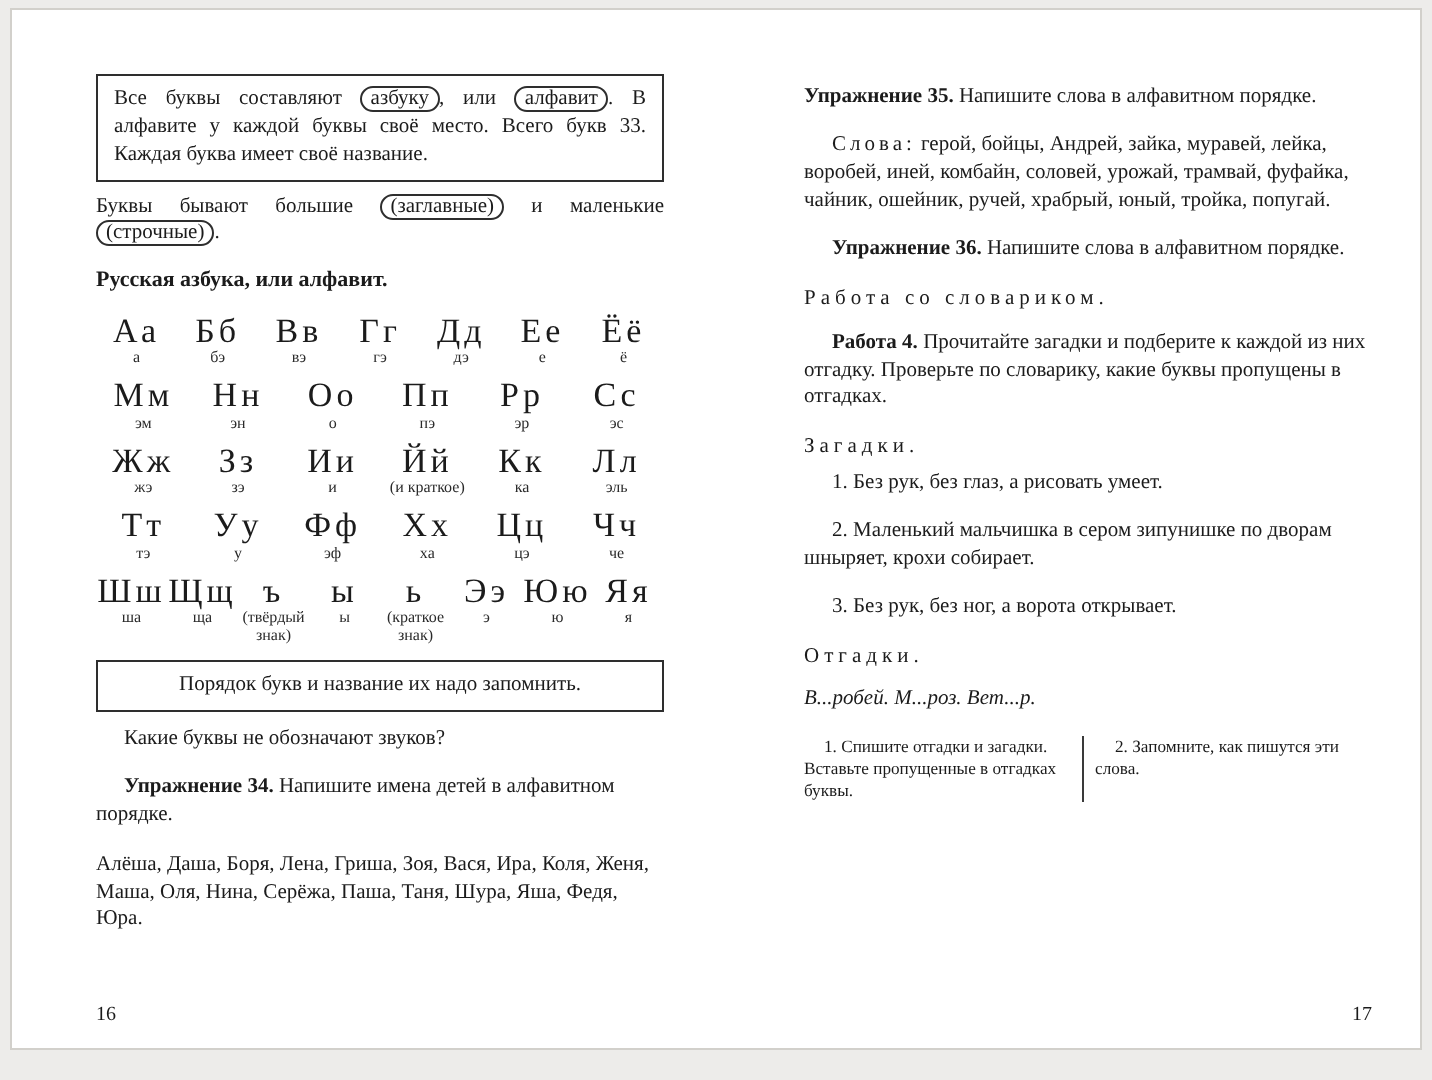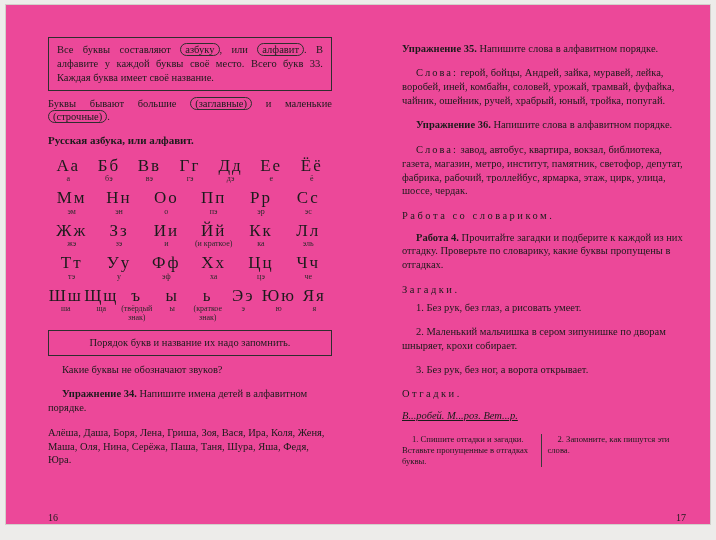--- a/index.html
+++ b/index.html
@@ -6,21 +6,21 @@
   body {
     width: 716px; height: 540px;
     background: #edecea;
     font-family: "Liberation Serif", serif;
     color: #1b1b1b;
     position: relative;
     overflow: hidden;
   }
   .spread {
     position: absolute; left: 5px; top: 4px; right: 5px; bottom: 15px;
-    background: #ec4899;
+    background: #ffffff;
     border: 1px solid #d2d0cb;
     display: flex;
   }
   .page { width: 50%; position: relative; font-size: 10.5px; line-height: 1.32; }
   .page.left  { padding: 32px 28px 26px 42px; }
   .page.right { padding: 33px 24px 26px 42px; }
 
   .rulebox { border: 1.4px solid #2e2e2e; padding: 5px 8px; }
   .justify { text-align: justify; }
   .oval { border: 1px solid #2e2e2e; border-radius: 9px; padding: 0 4px; white-space: nowrap; }
@@ -32,27 +32,27 @@
   .aletter { font-size: 17px; line-height: 1.15; letter-spacing: 2px; }
   .aname { font-size: 8px; line-height: 1.12; color: #2a2a2a; }
 
   .remember { margin: 7px 0 7px; text-align: center; }
   .para { text-indent: 14px; margin-top: 4px; }
   .noindent { text-indent: 0; }
   .mt8 { margin-top: 8px; }
   .ex-label { font-weight: bold; }
   .center-spaced { letter-spacing: 2.5px; margin-top: 9px; }
   .spaced { letter-spacing: 2px; }
-  .answers { font-style: italic; text-decoration: underline; }
+  .answers { font-style: italic; }
 
   .footnote { display: flex; margin-top: 9px; font-size: 8.6px; line-height: 1.3; }
   .fcol { width: 50%; padding: 0 6px; text-indent: 10px; }
   .fcol:first-child { border-right: 1px solid #3a3a3a; padding-left: 0; }
 
-  .pagenum { position: absolute; bottom: 0; font-size: 10px; }
+  .pagenum { position: absolute; bottom: 10px; font-size: 10px; }
   .pagenum.l { left: 42px; }
   .pagenum.r { right: 24px; }
 </style>
 </head>
 <body>
 
 <div class="spread">
 
   <div class="page left">
 
@@ -221,21 +221,20 @@
   </div>
 
   <div class="page right">
 
     <p class="para noindent"><span class="ex-label">Упражнение 35.</span> <span>Напишите слова в алфавитном порядке.</span></p>
 
     <p class="para mt8"><span class="spaced">Слова:</span><span> герой, бойцы, Андрей, зайка, муравей, лейка, воробей, иней, комбайн, соловей, урожай, трамвай, фуфайка, чайник, ошейник, ручей, храбрый, юный, тройка, попугай.</span></p>
 
     <p class="para mt8"><span class="ex-label">Упражнение 36.</span> <span>Напишите слова в алфавитном порядке.</span></p>
 
-    <p class="para mt8"><span class="spaced">Слова:</span><span> завод, автобус, квартира, вокзал, библиотека, газета, магазин, метро, институт, памятник, светофор, депутат, фабрика, рабочий, троллейбус, ярмарка, этаж, цирк, улица, шоссе, чердак.</span></p>
 
     <div class="center-spaced">Работа со словариком.</div>
 
     <p class="para mt8"><span class="ex-label">Работа 4.</span> <span>Прочитайте загадки и подберите к каждой из них отгадку. Проверьте по словарику, какие буквы пропущены в отгадках.</span></p>
 
     <div class="center-spaced">Загадки.</div>
 
     <p class="para">1. Без рук, без глаз, а рисовать умеет.</p>
     <p class="para">2. Маленький мальчишка в сером зипунишке по дворам шныряет, крохи собирает.</p>
     <p class="para">3. Без рук, без ног, а ворота открывает.</p>

